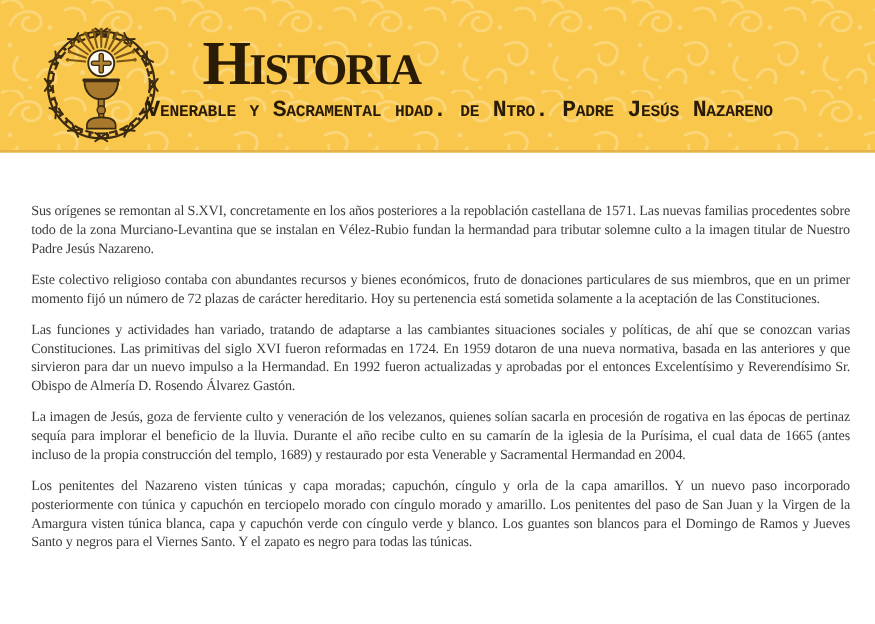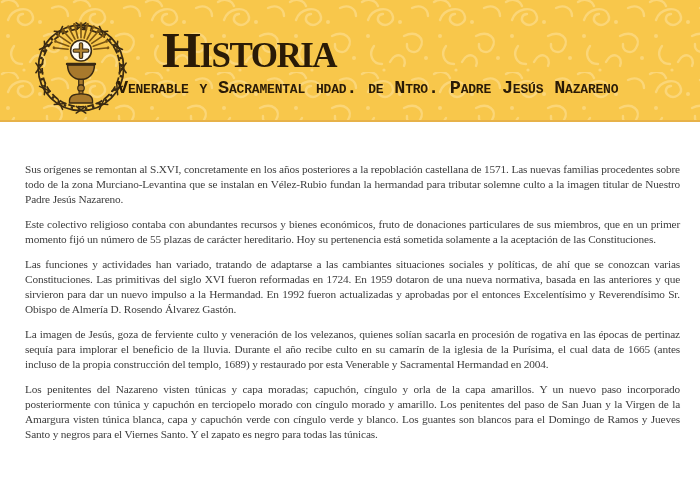--- a/index.html
+++ b/index.html
@@ -123,19 +123,19 @@
       <path d="M48,78 h4 v3.2 h-4 z" fill="#a8792c" stroke="#3a2a12" stroke-width="1.2"></path>
       <path d="M38,88 C38,83 43,81 50,81 C57,81 62,83 62,88 L62,90.5 L38,90.5 Z" fill="#a8792c" stroke="#3a2a12" stroke-width="1.4"></path>
     </svg>
 
     <h1 class="title">Historia</h1>
     <h2 class="subtitle">Venerable y Sacramental hdad. de Ntro. Padre Jesús Nazareno</h2>
   </header>
 
   <main class="content">
     <p>Sus orígenes se remontan al S.XVI, concretamente en los años posteriores a la repoblación castellana de 1571. Las nuevas familias procedentes sobre todo de la zona  Murciano-Levantina que se instalan en Vélez-Rubio fundan la hermandad para tributar solemne culto a la imagen titular de Nuestro Padre Jesús Nazareno.</p>
-    <p>Este colectivo religioso contaba con abundantes recursos y bienes económicos, fruto de donaciones particulares de sus miembros, que en un primer momento fijó un número de 55 plazas de carácter hereditario. Hoy su pertenencia está sometida solamente a la aceptación de las Constituciones.</p>
+    <p>Este colectivo religioso contaba con abundantes recursos y bienes económicos, fruto de donaciones particulares de sus miembros, que en un primer momento fijó un número de 72 plazas de carácter hereditario. Hoy su pertenencia está sometida solamente a la aceptación de las Constituciones.</p>
     <p>Las funciones y actividades han variado, tratando de adaptarse a las cambiantes situaciones sociales y políticas, de ahí que se conozcan varias Constituciones. Las primitivas del siglo XVI fueron reformadas en 1724. En 1959 dotaron de una nueva normativa, basada en las anteriores y que sirvieron para dar un nuevo impulso a la Hermandad. En 1992 fueron actualizadas y aprobadas por el entonces Excelentísimo y Reverendísimo Sr. Obispo de Almería D. Rosendo Álvarez Gastón.</p>
     <p>La imagen de Jesús, goza de ferviente culto y veneración de los velezanos, quienes solían sacarla en procesión de rogativa en las épocas de pertinaz sequía para implorar el  beneficio de la lluvia. Durante el año recibe culto en su camarín de la iglesia de la Purísima, el cual data de 1665 (antes incluso de la propia construcción del templo, 1689) y restaurado por esta Venerable y Sacramental Hermandad en 2004.</p>
     <p>Los penitentes del Nazareno visten túnicas y capa moradas; capuchón, cíngulo y orla de la capa amarillos. Y un nuevo paso incorporado posteriormente con túnica y capuchón en terciopelo morado con cíngulo morado y amarillo. Los penitentes del paso de San Juan y la Virgen de la Amargura visten túnica blanca, capa y capuchón verde con cíngulo verde y blanco. Los guantes son blancos para el Domingo de Ramos y Jueves Santo y negros para el Viernes Santo. Y el zapato es negro para todas las túnicas.</p>
   </main>
 
 </div>
 
 </body></html>

